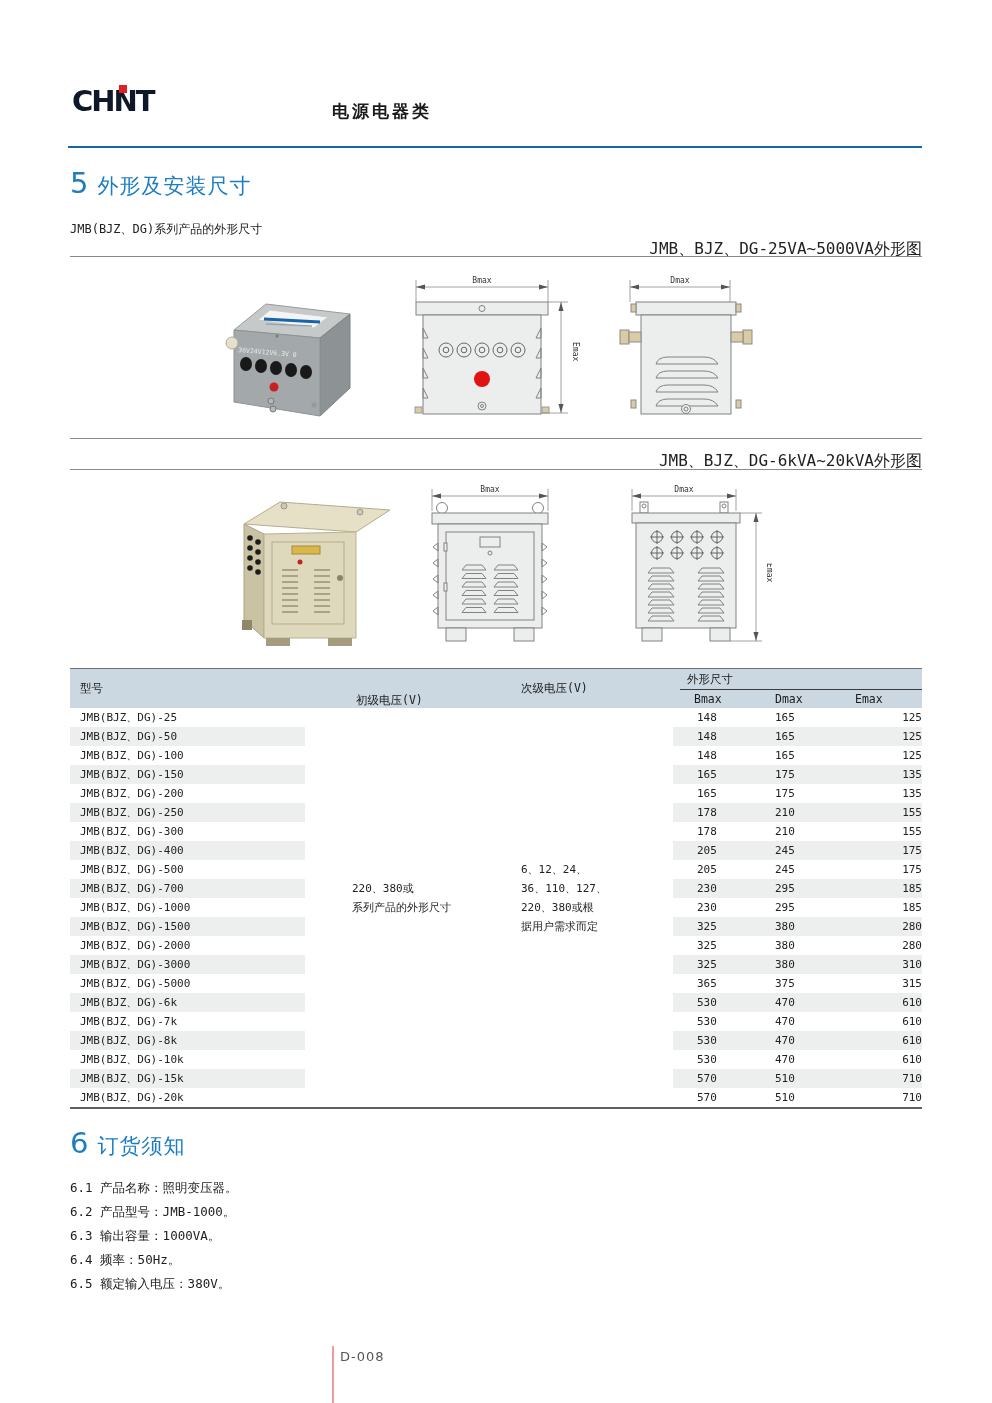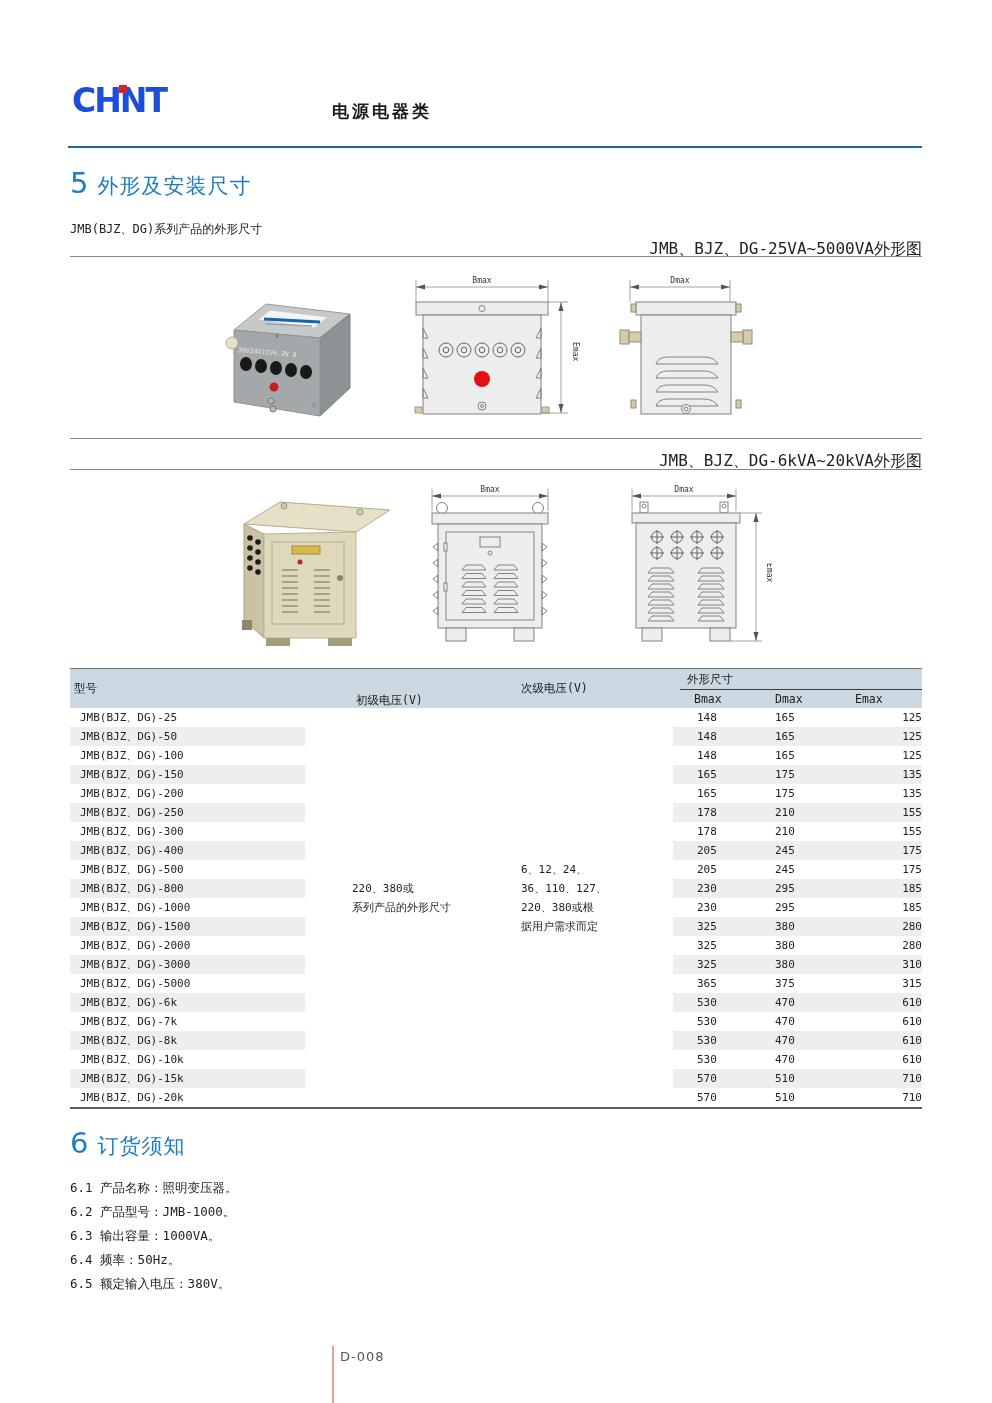--- a/index.html
+++ b/index.html
@@ -1,21 +1,21 @@
 <!DOCTYPE html>
 <html><head>
 <meta charset="utf-8">
 <style>
   html,body{margin:0;padding:0;background:#fff;}
   .page{position:relative;width:992px;height:1403px;background:#ffffff;overflow:hidden;
         font-family:"DejaVu Sans","Liberation Sans",sans-serif;color:#222;}
   .abs{position:absolute;}
 
   
-  .logo{left:72px;top:84px;font-weight:800;font-size:33px;letter-spacing:-2px;color:#1d4ed8;line-height:34px;}
+  .logo{left:72px;top:84px;font-weight:800;font-size:29px;letter-spacing:-2px;color:#0f172a;line-height:34px;}
   .logo .dot{position:absolute;left:47px;top:1px;width:8px;height:8px;background:#e02020;}
   .doc-title{left:332px;top:100px;font-size:17px;font-weight:bold;letter-spacing:3px;color:#1a1a1a;}
   .head-rule{left:68px;top:146px;width:854px;height:2px;background:#1565a8;}
 
   
   .sec-head{left:70px;display:flex;align-items:baseline;color:#1e7dc2;}
   .sec-head .num{font-size:29px;font-weight:500;}
   .sec-head .ttl{font-size:21px;font-weight:500;margin-left:9px;letter-spacing:1px;}
   .mono{font-family:"DejaVu Sans Mono","Liberation Mono",monospace;}
   .subtitle{left:70px;top:221px;font-size:12px;color:#222;}
@@ -330,21 +330,21 @@
       <line x1="144" y1="30" x2="144" y2="158"></line>
     </g>
     <polygon points="144,30 141.5,39 146.5,39" fill="#555"></polygon>
     <polygon points="144,158 141.5,149 146.5,149" fill="#555"></polygon>
     <text transform="translate(155 80) rotate(90)" font-size="8" fill="#333">Emax</text>
   </svg>
 
   <div class="abs tbl mono">
     <div class="tbl-topline"></div>
     <div class="thead">
-      <span class="lab" style="left:4px;top:12px;">型号</span>
+      <span class="lab" style="left:10px;top:12px;">型号</span>
       <span class="lab" style="left:286px;top:12px;margin-top:12px;">初级电压(V)</span>
       <span class="lab" style="left:451px;top:12px;">次级电压(V)</span>
       <span class="lab" style="left:617px;top:3px;">外形尺寸</span>
       <div class="dims-subline"></div>
       <span class="lab" style="left:624px;top:23px;">Bmax</span>
       <span class="lab" style="left:705px;top:23px;">Dmax</span>
       <span class="lab" style="left:785px;top:23px;">Emax</span>
     </div>
     <div class="tbody">
         <div class="trow">
@@ -413,21 +413,21 @@
     </div>
         <div class="trow">
       <div class="c-model">JMB(BJZ、DG)-500</div>
       <div class="c-primary"></div>
       <div class="c-secondary">6、12、24、</div>
       <div class="c-dim c-bmax">205</div>
       <div class="c-dim c-dmax">245</div>
       <div class="c-dim c-emax">175</div>
     </div>
         <div class="trow striped">
-      <div class="c-model">JMB(BJZ、DG)-800</div>
+      <div class="c-model">JMB(BJZ、DG)-700</div>
       <div class="c-primary">220、380或</div>
       <div class="c-secondary">36、110、127、</div>
       <div class="c-dim c-bmax">230</div>
       <div class="c-dim c-dmax">295</div>
       <div class="c-dim c-emax">185</div>
     </div>
         <div class="trow">
       <div class="c-model">JMB(BJZ、DG)-1000</div>
       <div class="c-primary">系列产品的外形尺寸</div>
       <div class="c-secondary">220、380或根</div>

